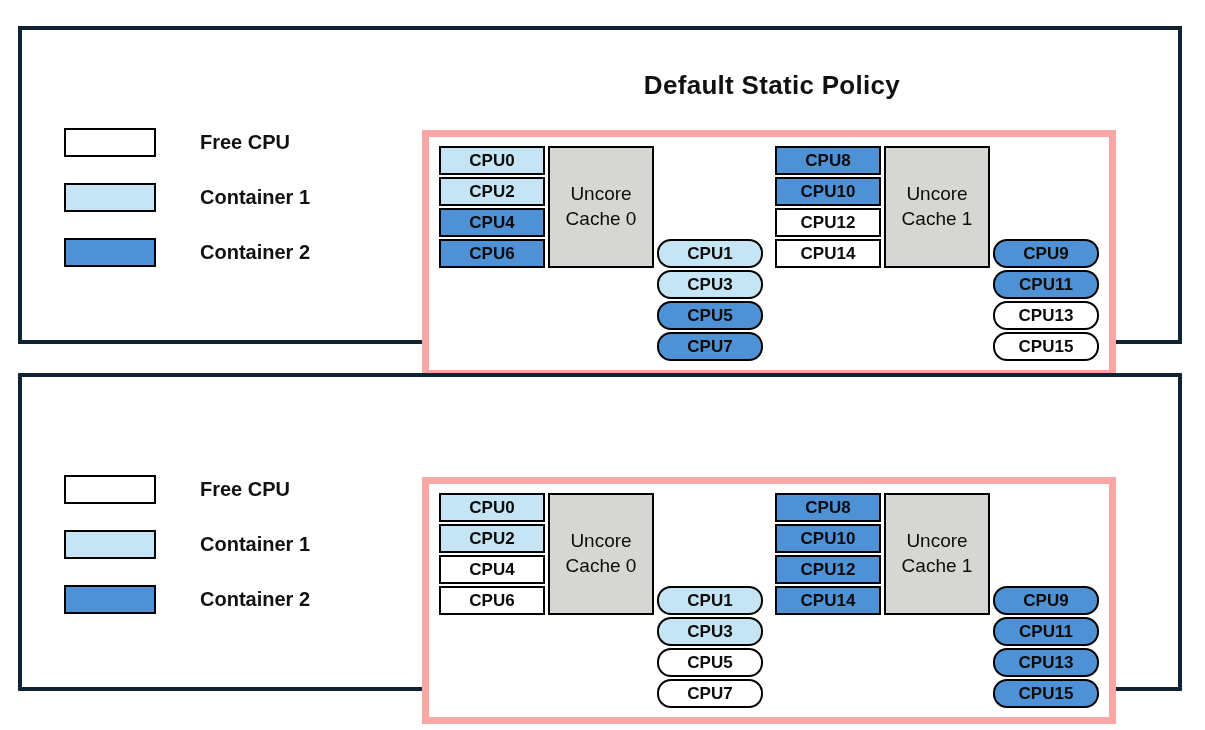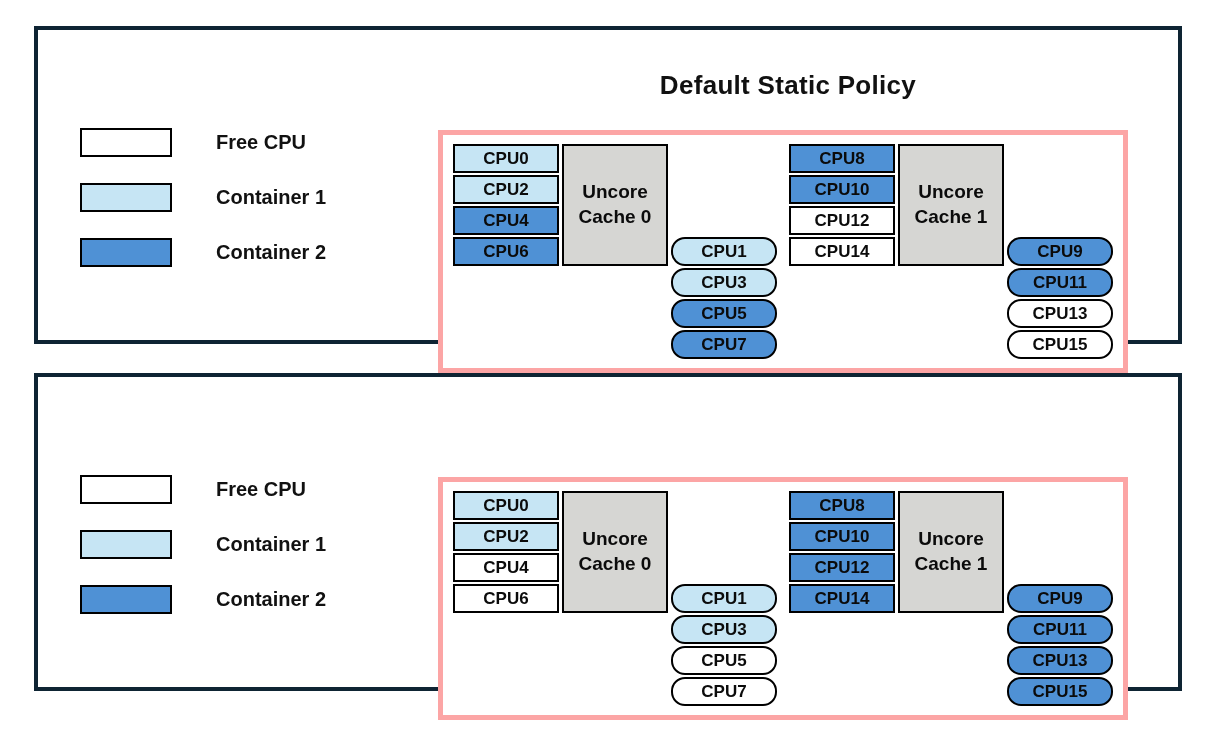--- a/index.html
+++ b/index.html
@@ -6,25 +6,26 @@
     margin: 0;
     padding: 0;
     width: 1205px;
     height: 730px;
     background: #ffffff;
     font-family: "Liberation Sans", sans-serif;
     overflow: hidden;
   }
   .panel {
     position: absolute;
-    left: 34px;
+    left: 18px;
     width: 1140px;
     height: 310px;
     border: 4px solid var(--panel-border, #0e2433);
     background: #ffffff;
+    padding-left: 16px;
   }
   #panel-0 { top: 26px; }
   #panel-1 { top: 373px; }
 
   .panel-title {
     position: absolute;
     left: 370px;
     width: 760px;
     top: 40px;
     text-align: center;
@@ -58,21 +59,21 @@
     font-size: 20px;
     font-weight: bold;
     color: #111111;
     white-space: nowrap;
   }
 
   .diagram {
     position: absolute;
     left: 400px;
     top: 100px;
-    border: 5px solid #fca5a5;
+    border: 7px solid #fca5a5;
     background: #ffffff;
     padding: 9px 10px;
     display: flex;
     gap: 12px;
   }
   .uncore-block {
     display: grid;
     grid-template-columns: 106px 106px 106px;
     grid-auto-rows: 29px;
     column-gap: 3px;
@@ -92,21 +93,21 @@
   .cache-cell {
     grid-column: 2;
     grid-row: 1 / span 4;
     border: 2px solid #000000;
     box-sizing: border-box;
     display: flex;
     align-items: center;
     justify-content: center;
     text-align: center;
     font-size: 19px;
-    font-weight: bold;
+    font-weight: normal;
     color: #0b0b0b;
     line-height: 1.3;
     padding: 0 14px;
   }
   .col-left  { grid-column: 1; }
   .col-right { grid-column: 3; border-radius: 14px; }
 
   [data-state="free"]       { background: var(--free-cpu, #ffffff); }
   [data-state="container1"] { background: var(--container1, #c6e5f4); }
   [data-state="container2"] { background: var(--container2, #4f91d5); }

